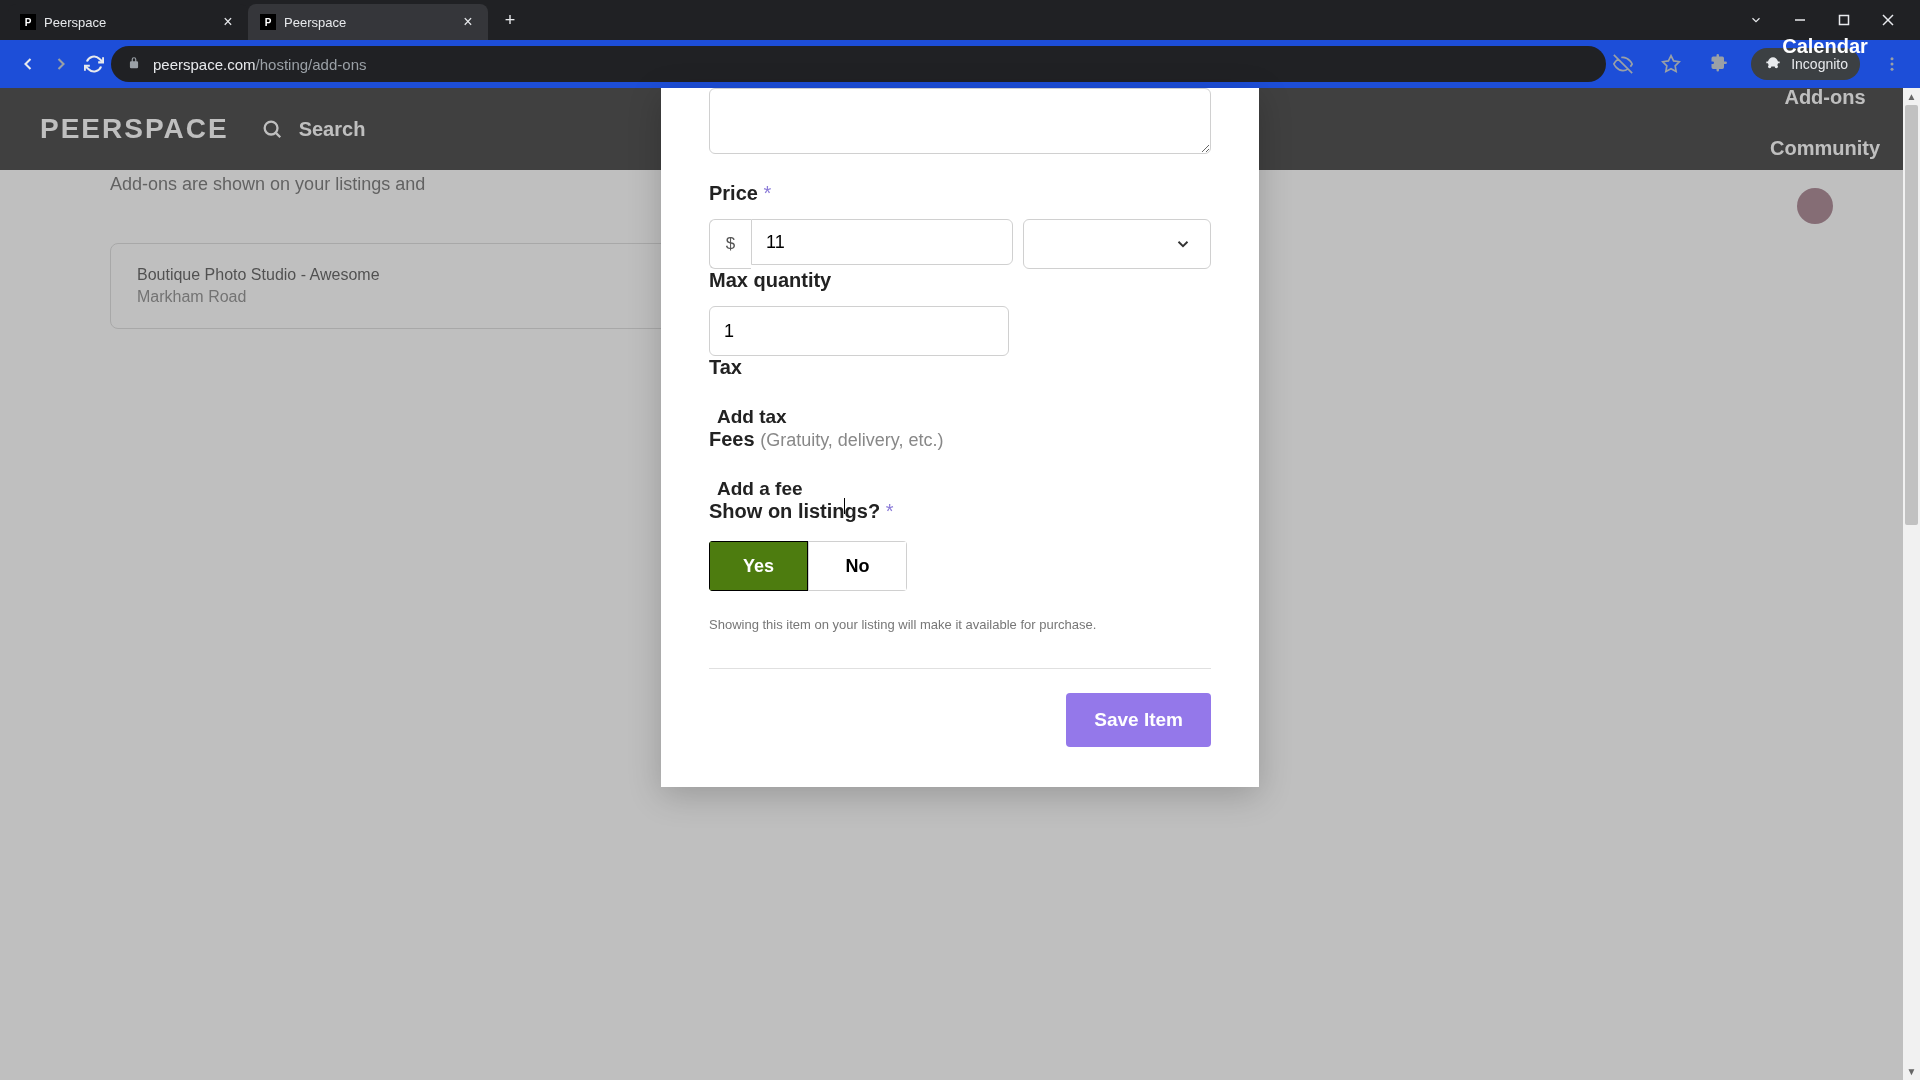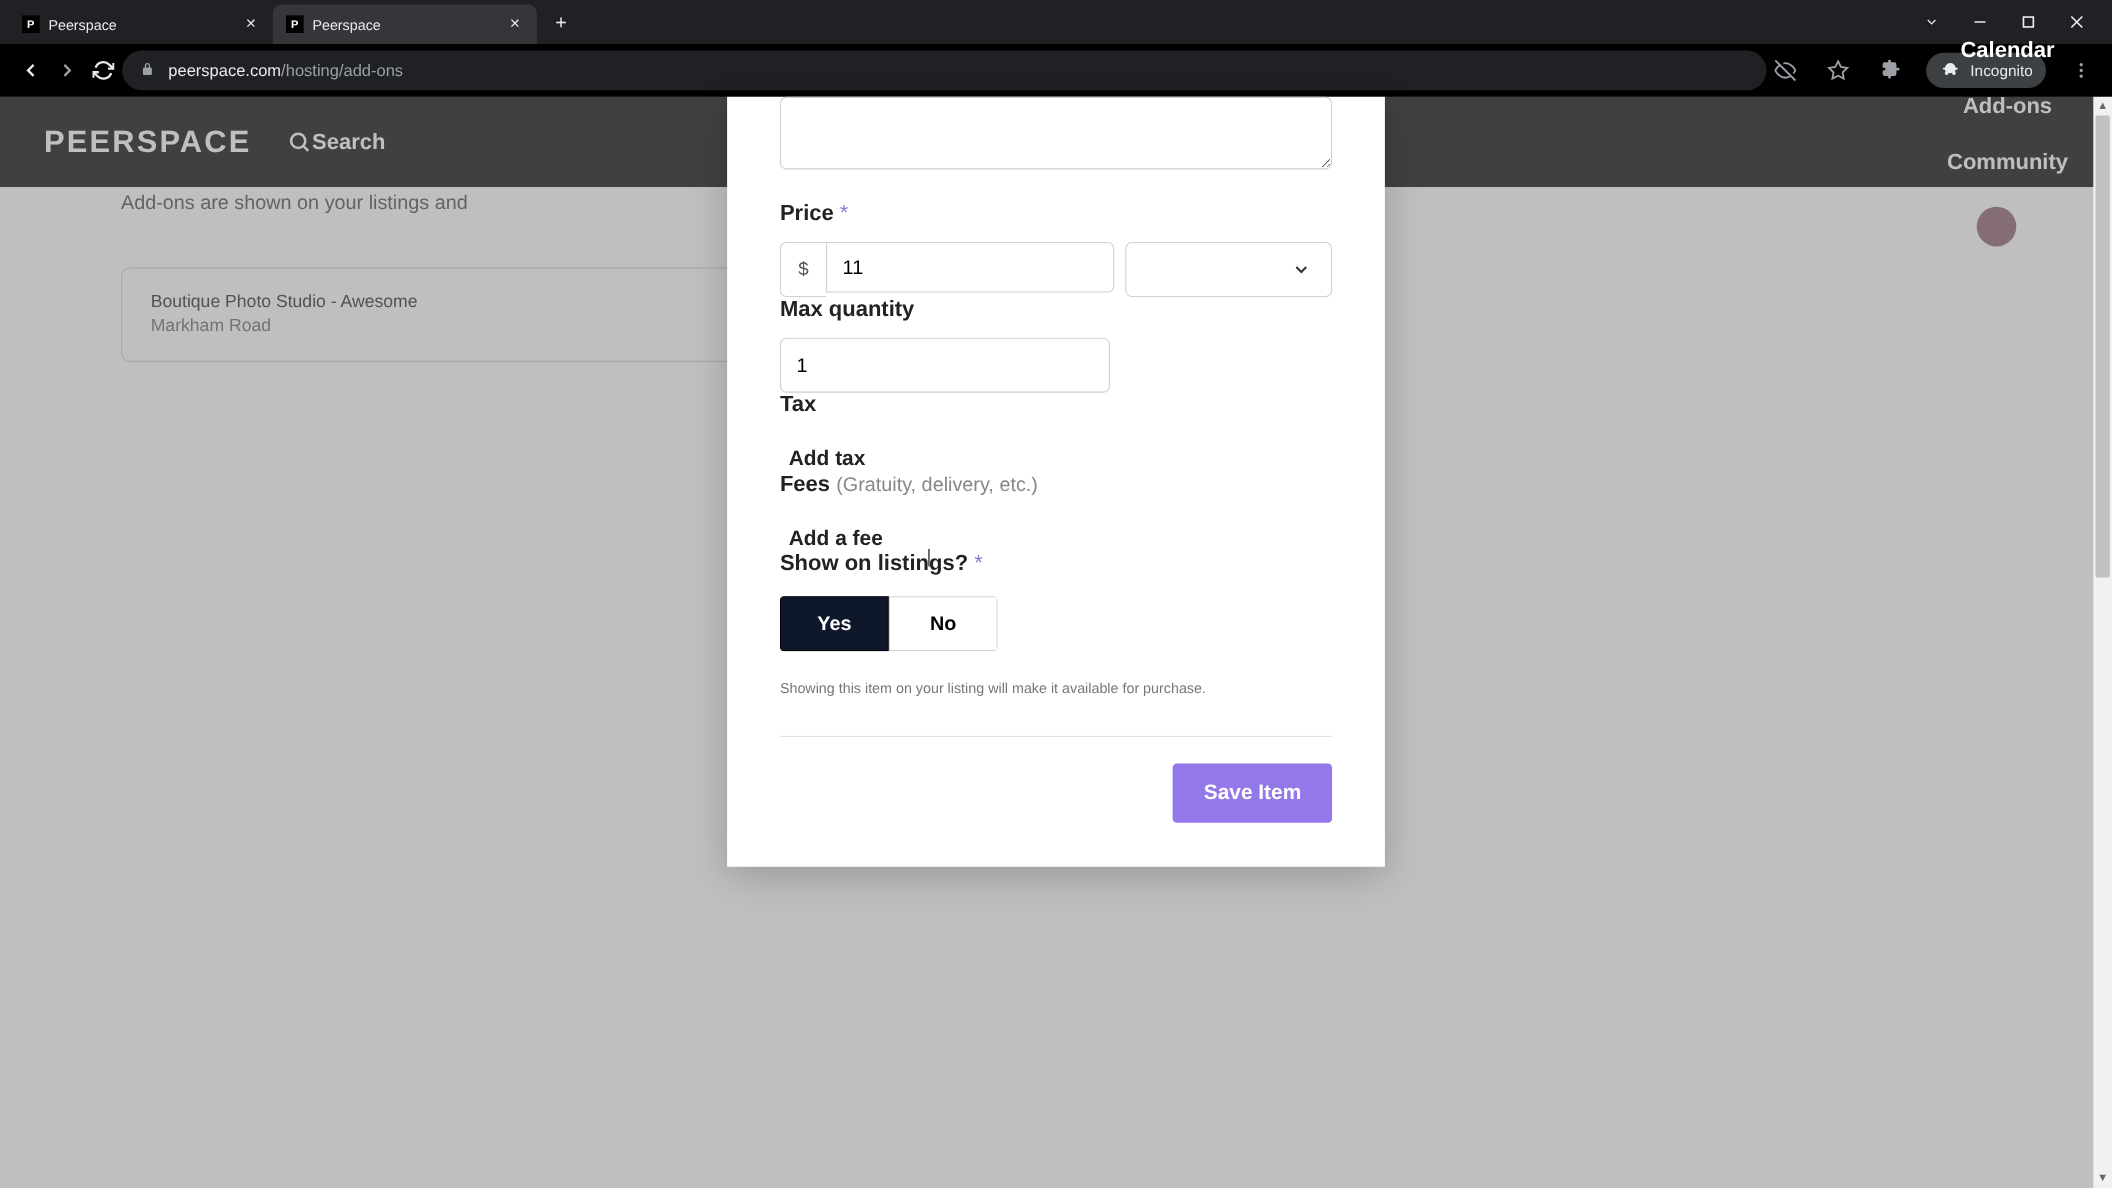--- a/index.html
+++ b/index.html
@@ -11,37 +11,37 @@
     .tab { display: flex; align-items: center; gap: 8px; padding: 0 12px; height: 36px; border-radius: 8px 8px 0 0; min-width: 240px; max-width: 240px; font-size: 13px; margin-top: 4px; }
     .tab.active { background: #35363a; }
     .tab.inactive { background: #202124; }
     .tab-favicon { width: 16px; height: 16px; background: #000; display: flex; align-items: center; justify-content: center; color: #fff; font-size: 10px; font-weight: bold; }
     .tab-title { flex: 1; white-space: nowrap; overflow: hidden; text-overflow: ellipsis; }
     .tab-close { width: 16px; height: 16px; display: flex; align-items: center; justify-content: center; cursor: pointer; font-size: 16px; }
     .new-tab { width: 28px; height: 28px; display: flex; align-items: center; justify-content: center; cursor: pointer; font-size: 18px; margin-left: 8px; }
     .window-controls { margin-left: auto; display: flex; gap: 20px; padding-right: 12px; }
     .window-btn { width: 24px; height: 24px; display: flex; align-items: center; justify-content: center; cursor: pointer; }
     
-    .url-bar { display: flex; align-items: center; height: 48px; padding: 0 12px; background: #000000; gap: 1px; }
+    .url-bar { display: flex; align-items: center; height: 48px; padding: 0 12px; background: #1d4ed8; gap: 1px; }
     .nav-btn { width: 32px; height: 32px; display: flex; align-items: center; justify-content: center; cursor: pointer; color: #9aa0a6; font-size: 18px; }
     .nav-btn.enabled { color: #e8eaed; }
     .url-input { flex: 1; background: #202124; border-radius: 20px; height: 36px; display: flex; align-items: center; padding: 0 16px; gap: 12px; }
     .lock-icon { color: #9aa0a6; font-size: 14px; }
     .url-text { color: #e8eaed; font-size: 15px; }
     .url-path { color: #9aa0a6; }
     .url-actions { display: flex; gap: 16px; align-items: center; }
     .incognito-badge { background: #3c4043; border-radius: 20px; padding: 6px 12px; display: flex; align-items: center; gap: 8px; font-size: 14px; }
     
     
     .page-container { position: relative; height: calc(1080px - 88px); }
     .overlay { position: absolute; inset: 0; background: rgba(128,128,128,0.5); z-index: 1; }
     
     .app-header { background: #000; height: 82px; display: flex; align-items: center; padding: 0 40px; gap: 32px; }
     .logo { color: #fff; font-size: 28px; font-weight: 900; letter-spacing: 2px; }
-    .search-link { display: flex; align-items: center; gap: 1px; color: #fff; font-size: 20px; font-weight: 600; cursor: pointer; }
+    .search-link { display: flex; align-items: center; gap: 16px; color: #fff; font-size: 20px; font-weight: 600; cursor: pointer; }
     .search-icon-svg { width: 22px; height: 22px; }
     .nav-right { margin-left: auto; display: flex; align-items: center; gap: 28px; flex-direction: column; }
     .nav-link { color: #fff; font-size: 20px; font-weight: 600; cursor: pointer; }
     .avatar-wrap { display: flex; align-items: center; gap: 6px; cursor: pointer; }
     .avatar { width: 36px; height: 36px; border-radius: 50%; background: #8b5a6b; }
     
     .page-body { padding: 0 110px; }
     .page-subtitle { font-size: 18px; color: #444; margin-top: 4px; }
     .listing-card { margin-top: 48px; border: 1px solid #d0d0d0; border-radius: 8px; padding: 22px 26px; max-width: 900px; }
     .listing-title { font-size: 16px; font-weight: 500; color: #222; }
@@ -60,21 +60,21 @@
     .currency-box { width: 42px; border: 1px solid #d0d0d0; border-right: none; border-radius: 6px 0 0 6px; display: flex; align-items: center; justify-content: center; font-size: 17px; color: #555; }
     .price-input { flex: 1; border: 1px solid #d0d0d0; border-radius: 0 6px 6px 0; padding: 0 14px; font-size: 18px; height: 46px; }
     .unit-select { flex: 1; border: 1px solid #d0d0d0; border-radius: 6px; height: 50px; display: flex; align-items: center; justify-content: flex-end; padding: 0 18px; cursor: pointer; }
     
     .qty-input { width: 300px; border: 1px solid #d0d0d0; border-radius: 6px; padding: 0 14px; font-size: 18px; height: 50px; margin-top: 14px; }
     
     .link-action { font-size: 19px; font-weight: 600; color: #222; cursor: pointer; margin-top: 27px; padding-left: 8px; display: inline-block; }
     
     .toggle-row { display: flex; margin-top: 18px; border-radius: 4px; overflow: hidden; width: 198px; }
     .toggle-btn { flex: 1; height: 50px; display: flex; align-items: center; justify-content: center; font-size: 18px; font-weight: 600; cursor: pointer; border: 1px solid #d0d0d0; }
-    .toggle-btn.active { background: #0f172a; color: #fff; border-color: #000; }
+    .toggle-btn.active { background: #4d7c0f; color: #fff; border-color: #000; }
     
     .help-text { font-size: 13px; color: #777; margin-top: 26px; }
     .divider { border: none; border-top: 1px solid #e0e0e0; margin-top: 36px; }
     .save-row { display: flex; justify-content: flex-end; margin-top: 24px; }
     .save-btn { background: #9478ea; color: #fff; border: none; padding: 16px 28px; font-size: 19px; font-weight: 700; border-radius: 4px; cursor: pointer; }
     
     .cursor-caret { position: absolute; width: 1px; height: 16px; background: #000; }
     
     
     .scrollbar-track { position: absolute; right: 0; top: 0; bottom: 0; width: 17px; background: #f1f1f1; z-index: 20; }

